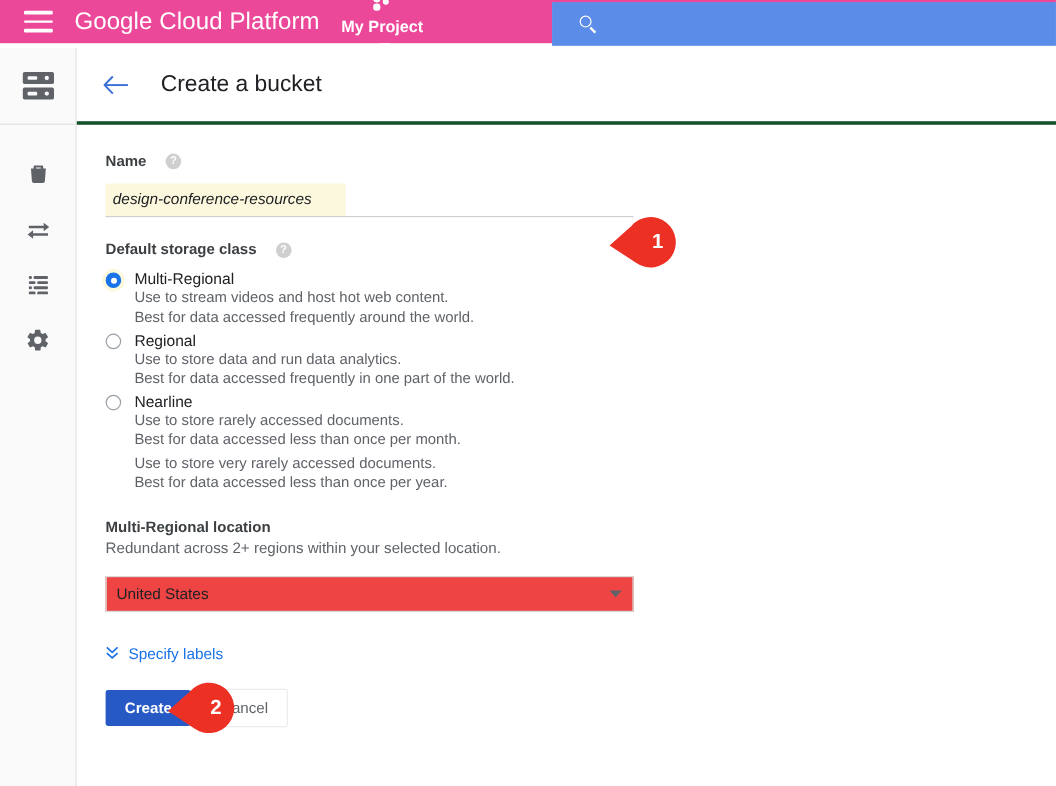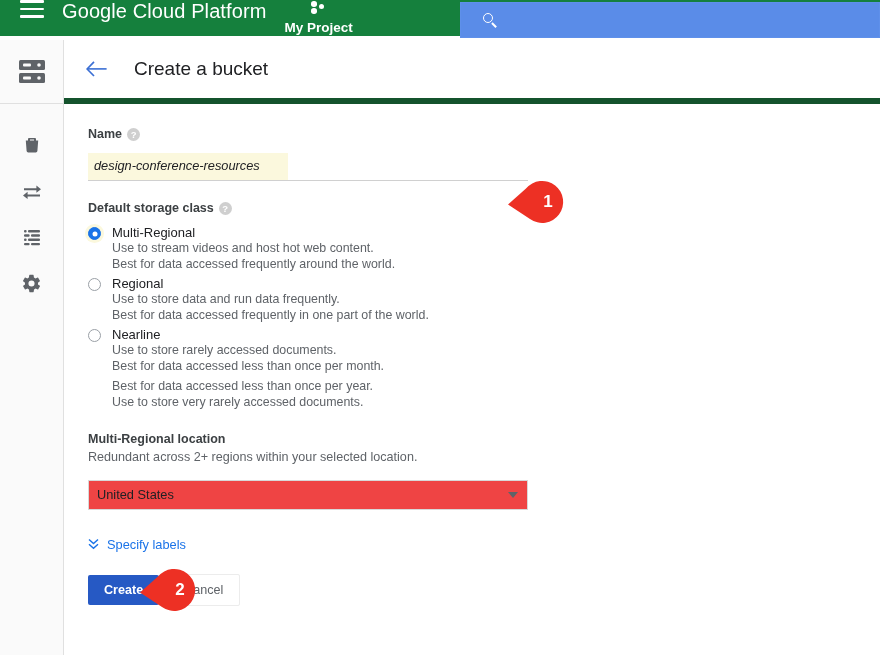--- a/index.html
+++ b/index.html
@@ -7,22 +7,22 @@
     width: 880px; height: 655px;
     font-family: "Liberation Sans", sans-serif;
     background: #ffffff;
     overflow: hidden;
   }
   #app { position: relative; width: 880px; height: 655px; background: #fff; }
 
   
   .topbar {
     position: absolute; top: 0; left: 0; width: 880px; height: 36px;
-    background: #15803d;
-    display: flex; align-items: flex-start;
+    background: #ec4899;
+    display: flex; align-items: center;
   }
   .hamburger {
     width: 24px; height: 18px; margin-left: 20px; margin-right: 18px;
     display: flex; flex-direction: column; justify-content: space-between;
     cursor: pointer;
   }
   .hamburger span { display: block; height: 2.6px; width: 100%; background: #fff; border-radius: 1px; }
   .brand {
     color: #ffffff; font-size: 20px; font-weight: 400;
     letter-spacing: .1px; white-space: nowrap;
@@ -73,36 +73,36 @@
   .rail-items { padding-top: 18px; }
   .rail-item {
     height: 46px; display: flex; align-items: center; justify-content: center;
     cursor: pointer;
   }
   .ico { fill: #5f6368; }
 
   
   .titlebar {
     position: absolute; left: 64px; top: 40px; width: 816px; height: 64px;
-    display: flex; align-items: center; border-bottom: 6px solid #14532d;
+    display: flex; align-items: center; border-bottom: 3px solid #14532d;
     background: #fff;
   }
   .back-arrow { margin-left: 22px; cursor: pointer; display: flex; }
   .page-title {
     margin-left: 26px; font-size: 19px; color: #202124; font-weight: 400;
   }
 
   
   .content {
     position: absolute; left: 64px; top: 105px; width: 816px; height: 550px;
     background: #fff; padding: 22px 0 0 24px;
   }
   .section-label {
     font-size: 12.5px; font-weight: bold; color: #3c4043;
-    display: flex; align-items: center; gap: 5px;
+    display: flex; align-items: center; gap: 16px;
   }
   .help-ico {
     width: 13px; height: 13px; border-radius: 50%; background: #cfcfcf;
     color: #fff; font-size: 9.5px; line-height: 13px; text-align: center;
     font-weight: bold; cursor: pointer; display: inline-block;
   }
   .desc {
     font-size: 12.6px; color: #5f6368; line-height: 17.5px;
     max-width: 420px; margin-top: 3px;
   }
@@ -310,36 +310,36 @@
         </div>
         <div class="radio-sub">Use to stream videos and host hot web content.</div>
         <div class="radio-sub">Best for data accessed frequently around the world.</div>
       </div>
 
       <div class="radio-block">
         <div class="radio-row">
           <span class="radio"></span>
           <span class="radio-label">Regional</span>
         </div>
-        <div class="radio-sub">Use to store data and run data frequently.</div>
+        <div class="radio-sub">Use to store data and run data analytics.</div>
         <div class="radio-sub">Best for data accessed frequently in one part of the world.</div>
       </div>
 
       <div class="radio-block">
         <div class="radio-row">
           <span class="radio"></span>
           <span class="radio-label">Nearline</span>
         </div>
         <div class="radio-sub">Use to store rarely accessed documents.</div>
         <div class="radio-sub">Best for data accessed less than once per month.</div>
       </div>
 
       <div class="radio-block">
+        <div class="radio-sub">Use to store very rarely accessed documents.</div>
         <div class="radio-sub">Best for data accessed less than once per year.</div>
-        <div class="radio-sub">Use to store very rarely accessed documents.</div>
       </div>
 
     </div>
 
     <div class="loc-wrap">
       <div class="section-label">Multi-Regional location</div>
       <div class="desc">Redundant across 2+ regions within your selected location.</div>
       <div class="select">
         <span class="select-val">United States</span>
         <span class="select-caret"></span>

